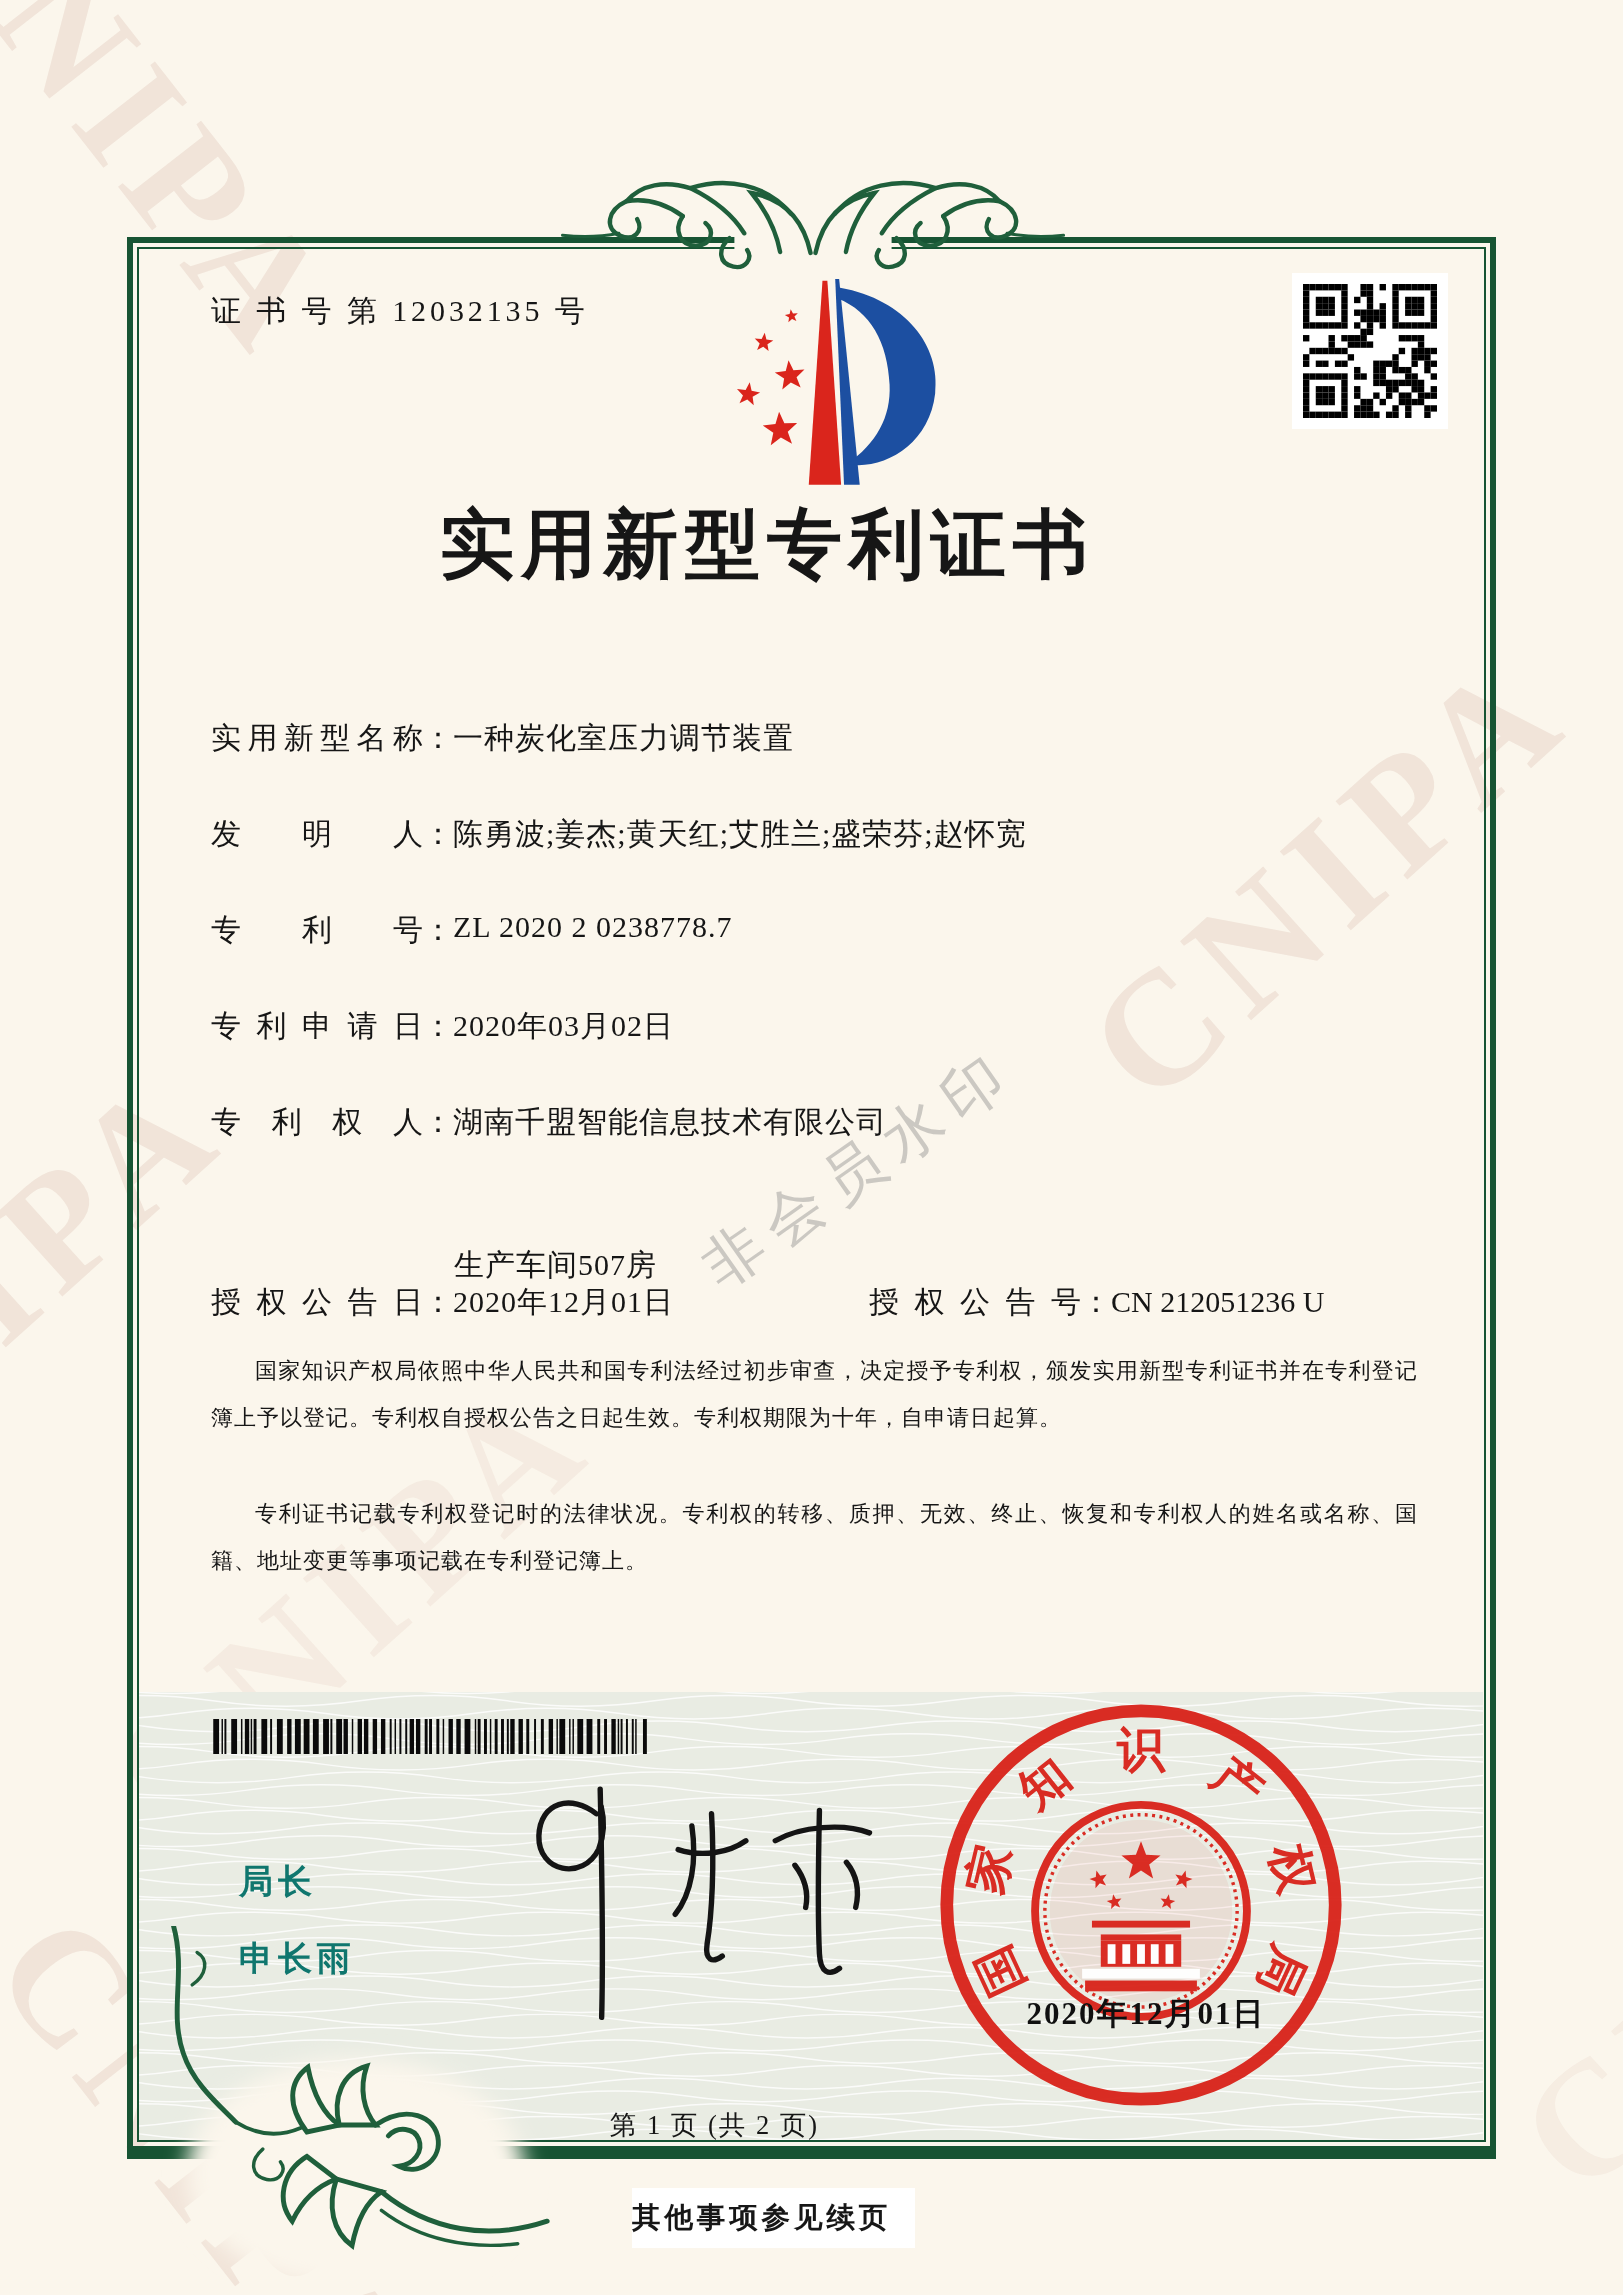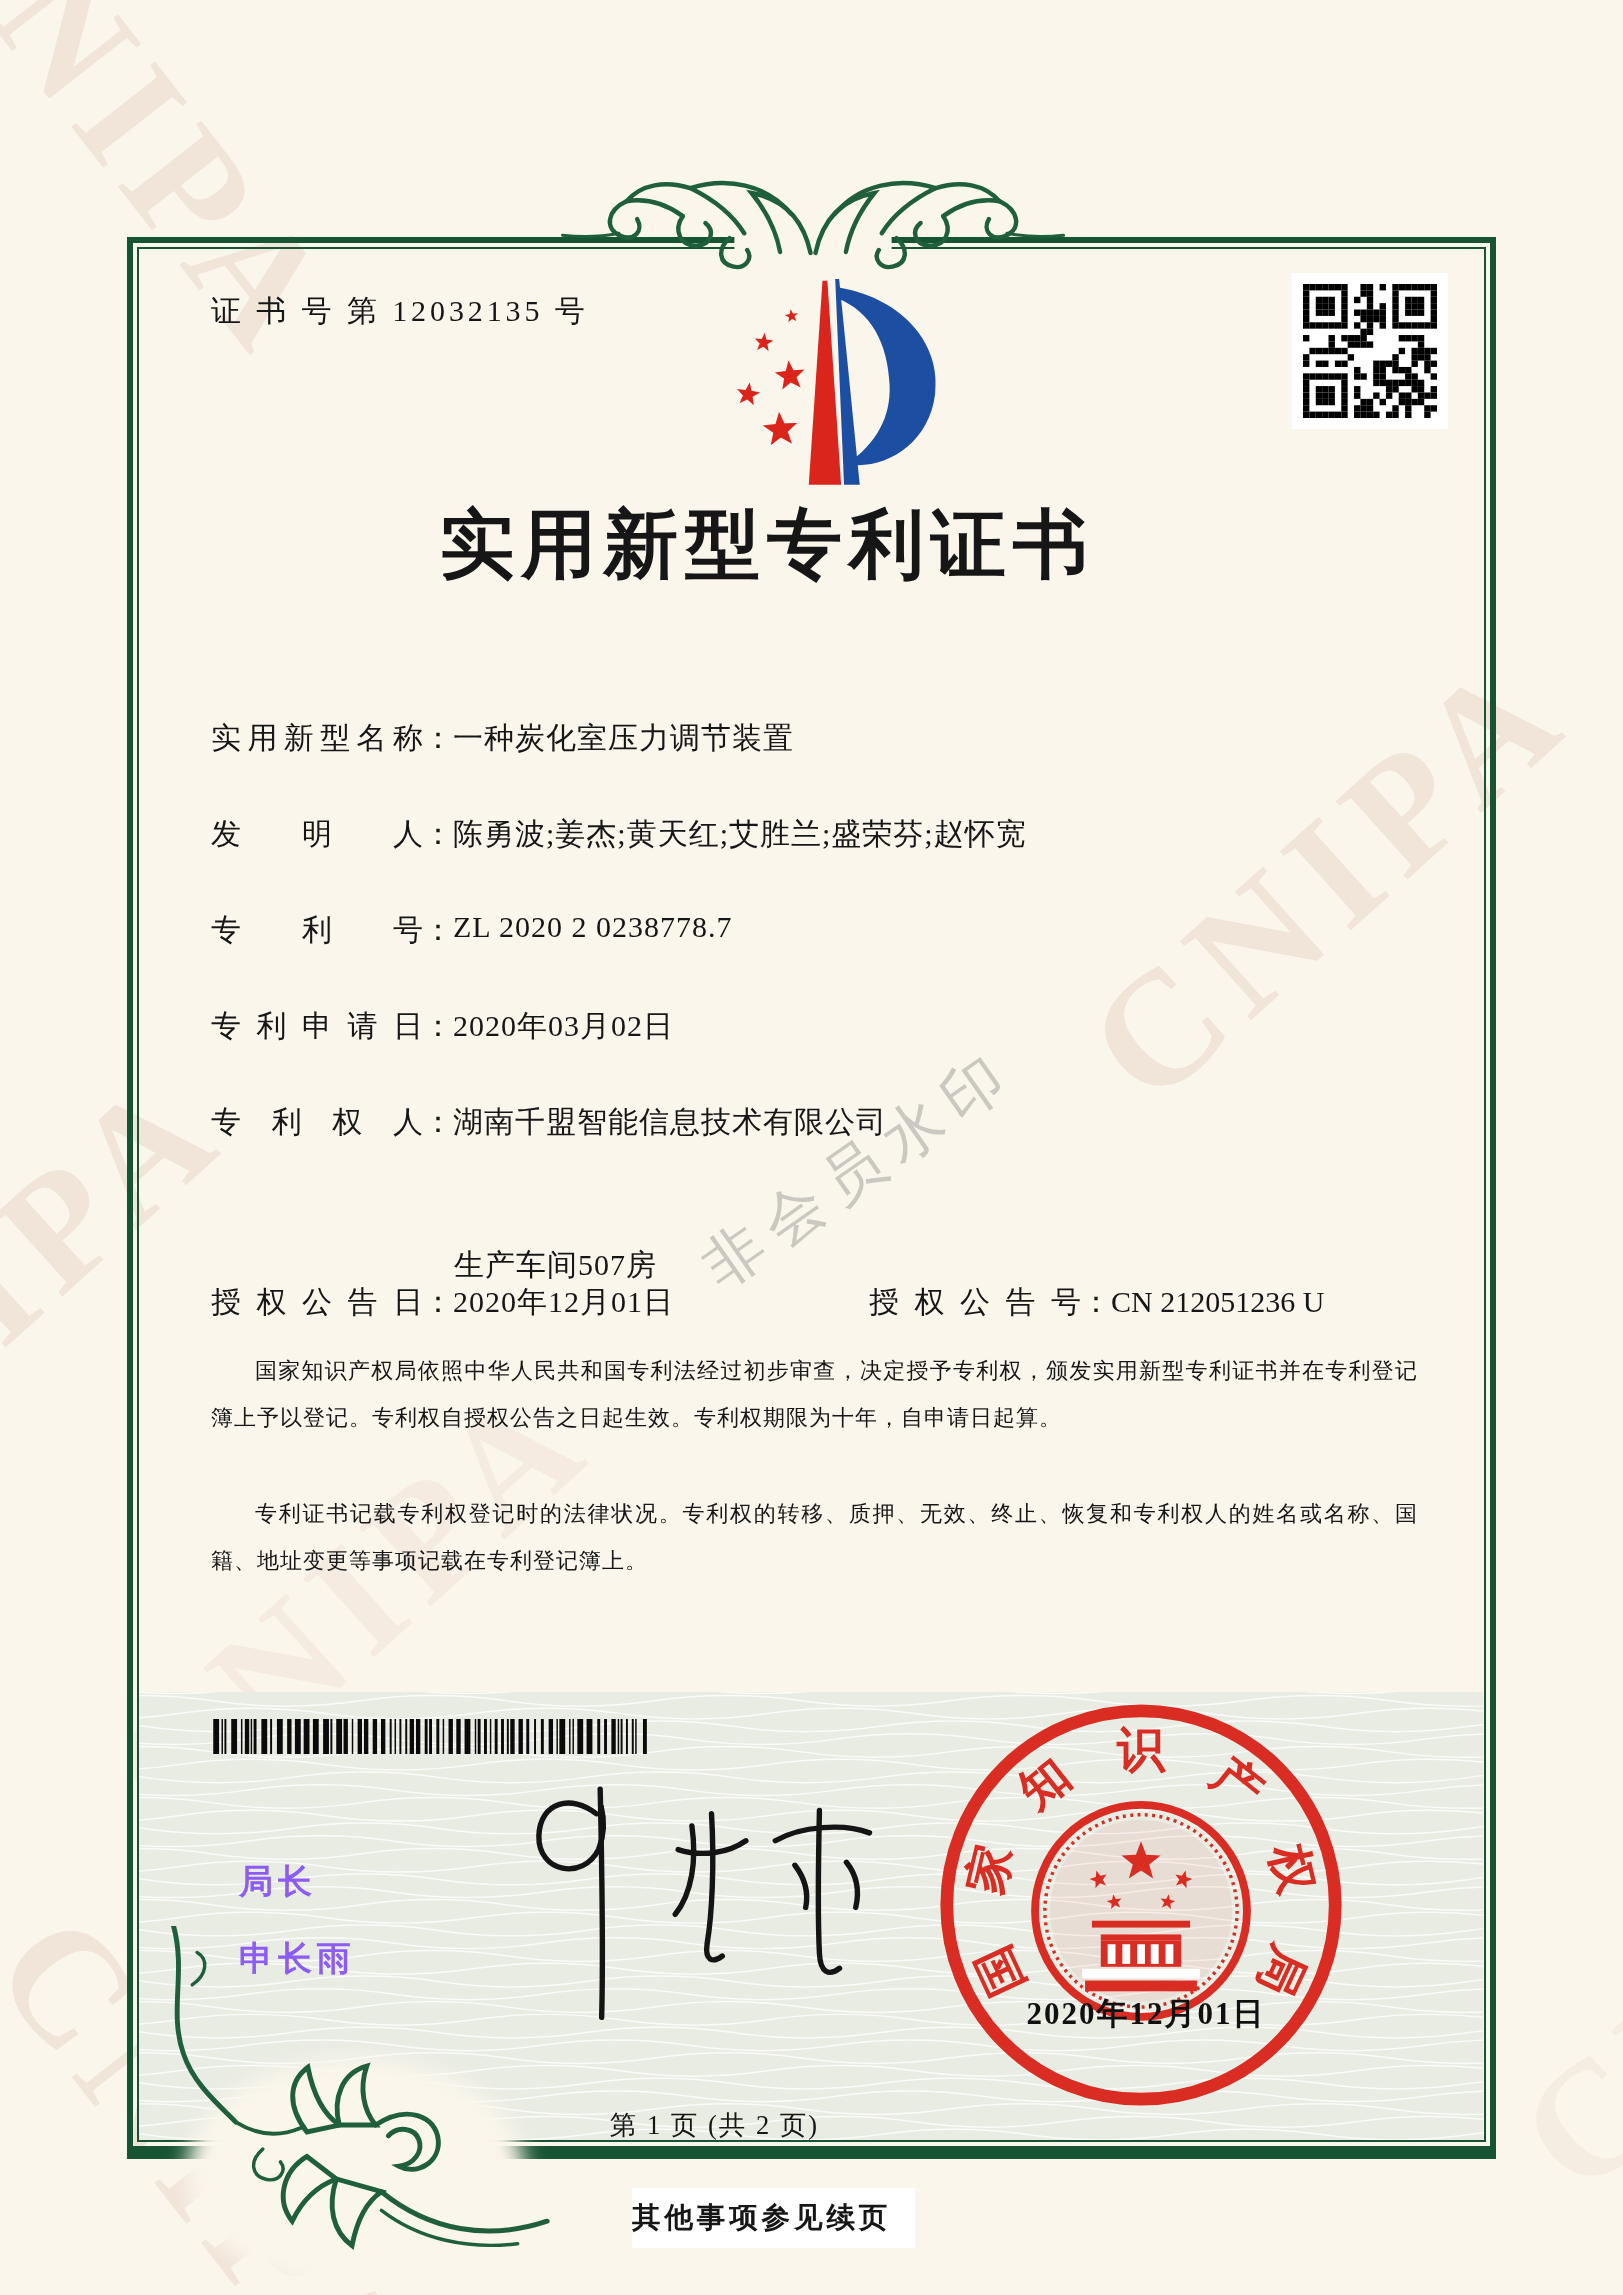--- a/index.html
+++ b/index.html
@@ -29,21 +29,21 @@
   .row .lbl{display:inline-block;width:212px;text-align:justify;text-align-last:justify;vertical-align:top;}
   .row .col{display:inline-block;vertical-align:top;}
   .row .val{letter-spacing:1px;}
   .row2{position:absolute;left:869px;font-size:30px;white-space:nowrap;}
   .row2 .lbl{display:inline-block;width:212px;text-align:justify;text-align-last:justify;vertical-align:top;}
   
   .para{position:absolute;left:211px;width:1207px;font-size:22px;line-height:47px;
         text-indent:2em;text-align:justify;letter-spacing:1px;}
   
   .officer{position:absolute;left:239px;font-family:"Liberation Sans","DejaVu Sans",sans-serif;
-           font-weight:bold;font-size:34px;letter-spacing:4.9px;color:#8b5cf6;}
+           font-weight:bold;font-size:34px;letter-spacing:4.9px;color:#0f766e;}
   
   #seal-date{position:absolute;left:984px;top:1993px;width:324px;text-align:center;
              font-size:31px;letter-spacing:2px;color:#101010;font-weight:bold;}
   
   #page-info{position:absolute;left:139px;top:2107px;width:1151px;text-align:center;font-size:26.5px;letter-spacing:2px;}
   #cont-box{position:absolute;left:632px;top:2188px;width:283px;height:60px;background:#FFFFFF;
             text-align:left;line-height:60px;font-size:28.5px;letter-spacing:3.9px;font-weight:bold;}
   svg{display:block;}
 </style>
 </head>

